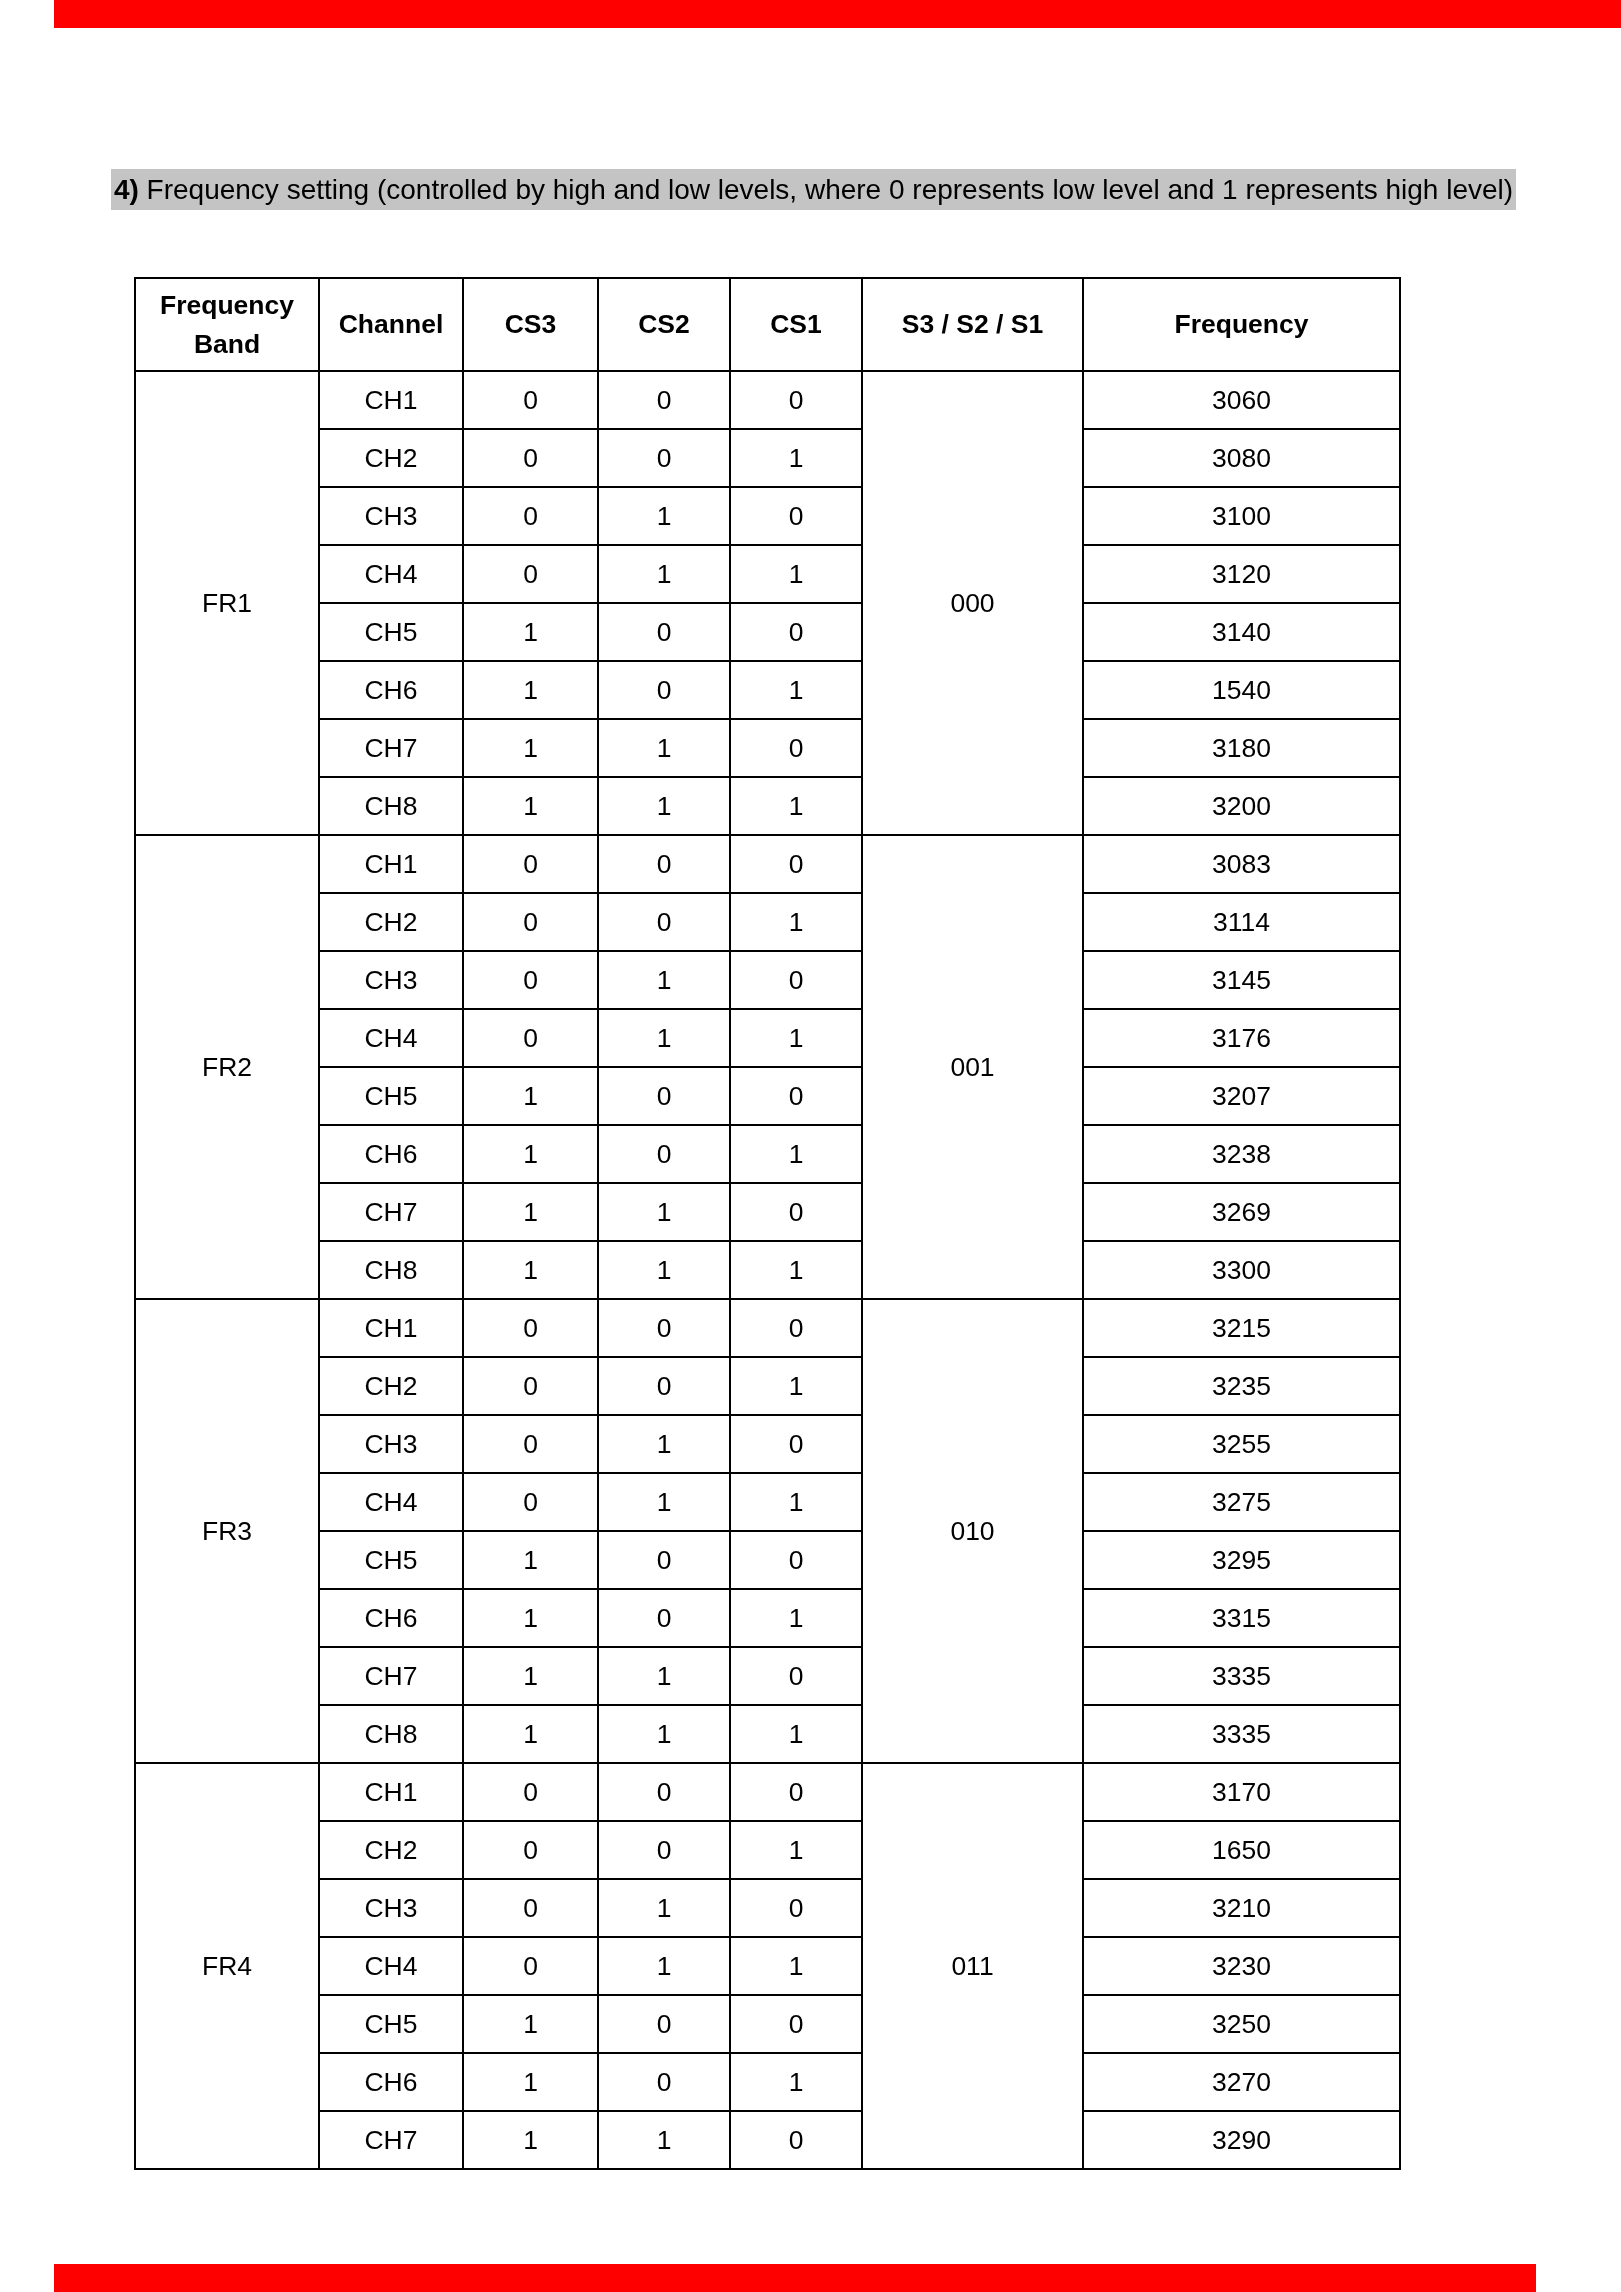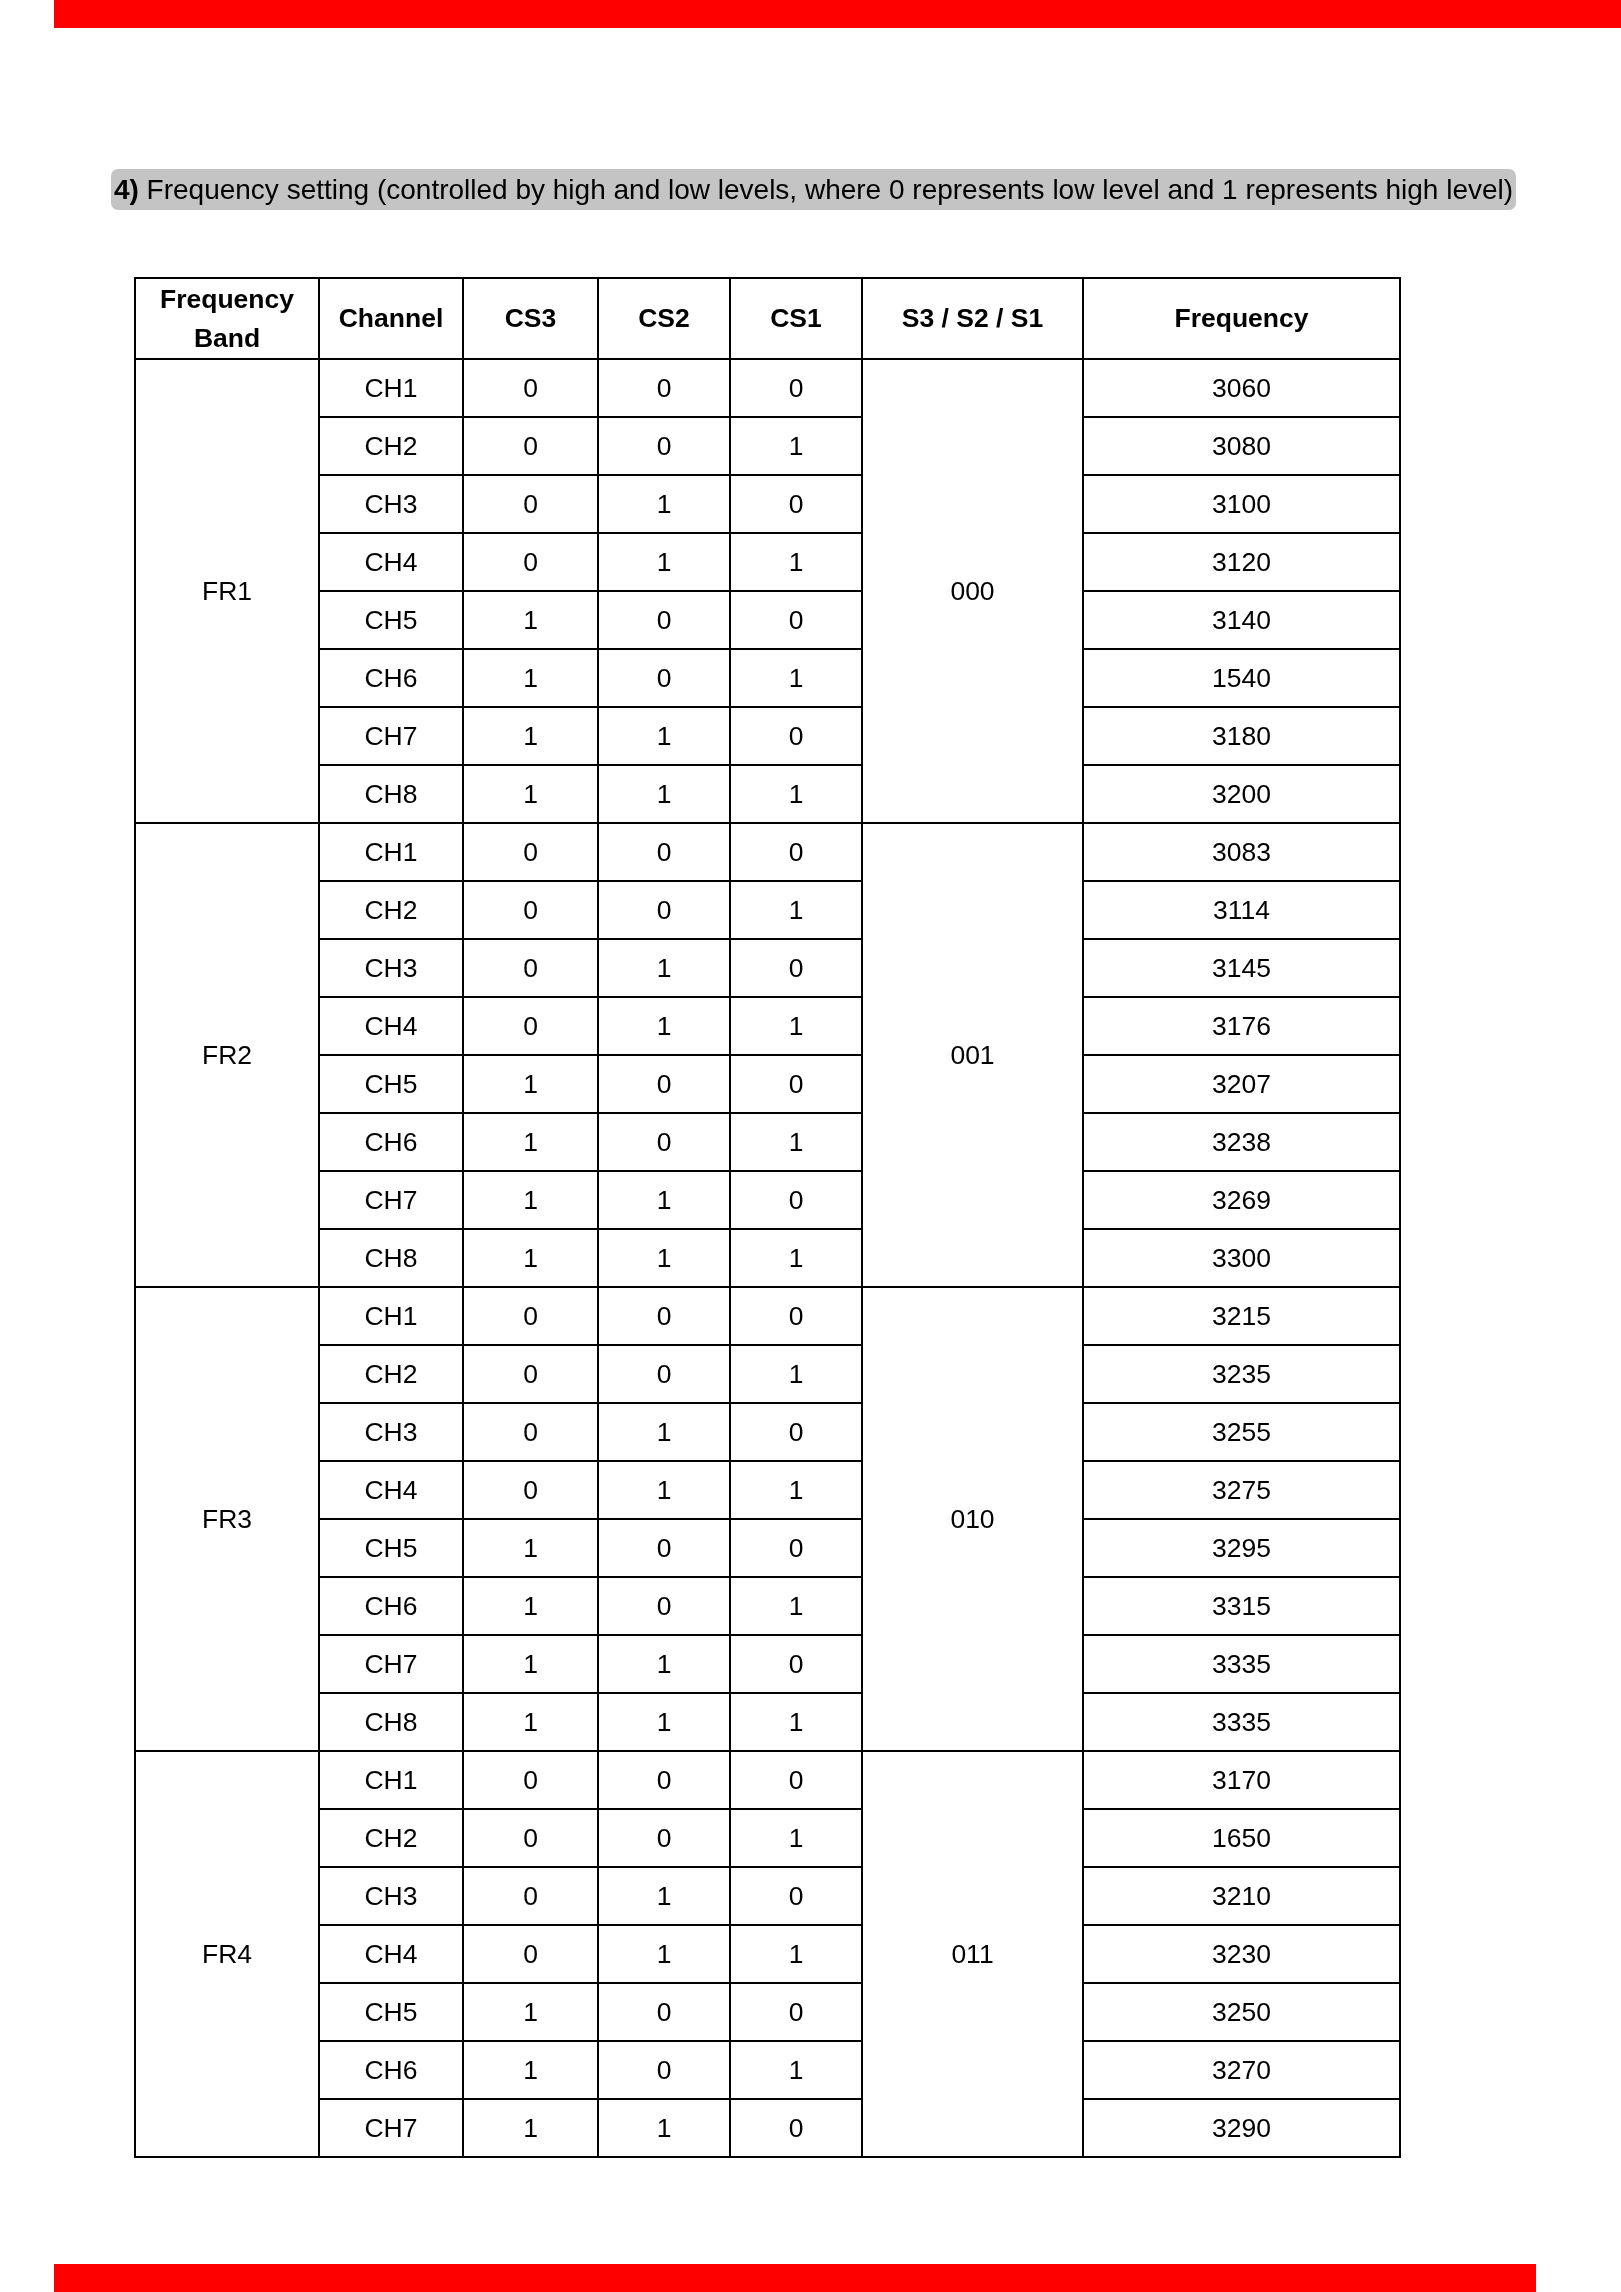--- a/index.html
+++ b/index.html
@@ -23,40 +23,39 @@
     left: 111px; top: 165px; width: 1421px;
     font-size: 28px;
     line-height: 49px;
     color: #000000;
   }
   .heading .hl {
     background: #c4c4c4;
     padding: 4.9px 2.9px;
     -webkit-box-decoration-break: clone;
     box-decoration-break: clone;
-    border-radius: 7px;
   }
   .heading .bold { font-weight: bold; }
 
   table.freq-table {
     position: absolute;
     left: 134px; top: 277px;
     border-collapse: collapse;
     table-layout: fixed;
     width: 1265px;
   }
   .freq-table th, .freq-table td {
     border: 2px solid #000000;
     text-align: center;
     vertical-align: middle;
     font-size: 26.5px;
     overflow: hidden;
   }
   .freq-table { border: 2.9px solid #000000; }
-  .freq-table thead tr { height: 81px; }
+  .freq-table thead tr { height: 93px; }
   .freq-table tbody tr { height: 58px; }
   .freq-table th { font-weight: bold; padding: 0 13.7px; line-height: 1.45; }
   .freq-table td { font-weight: normal; }
 </style>
 </head>
 <body>
 
 <div class="redaction-bar top" style="background: rgb(254, 0, 0);"></div>
 
 <p class="heading"><span class="hl" style="background: rgb(196, 196, 196);"><span class="bold">4)</span><span> Frequency setting (controlled by high and low levels, where 0 represents low level and 1 represents high level)</span></span></p>

